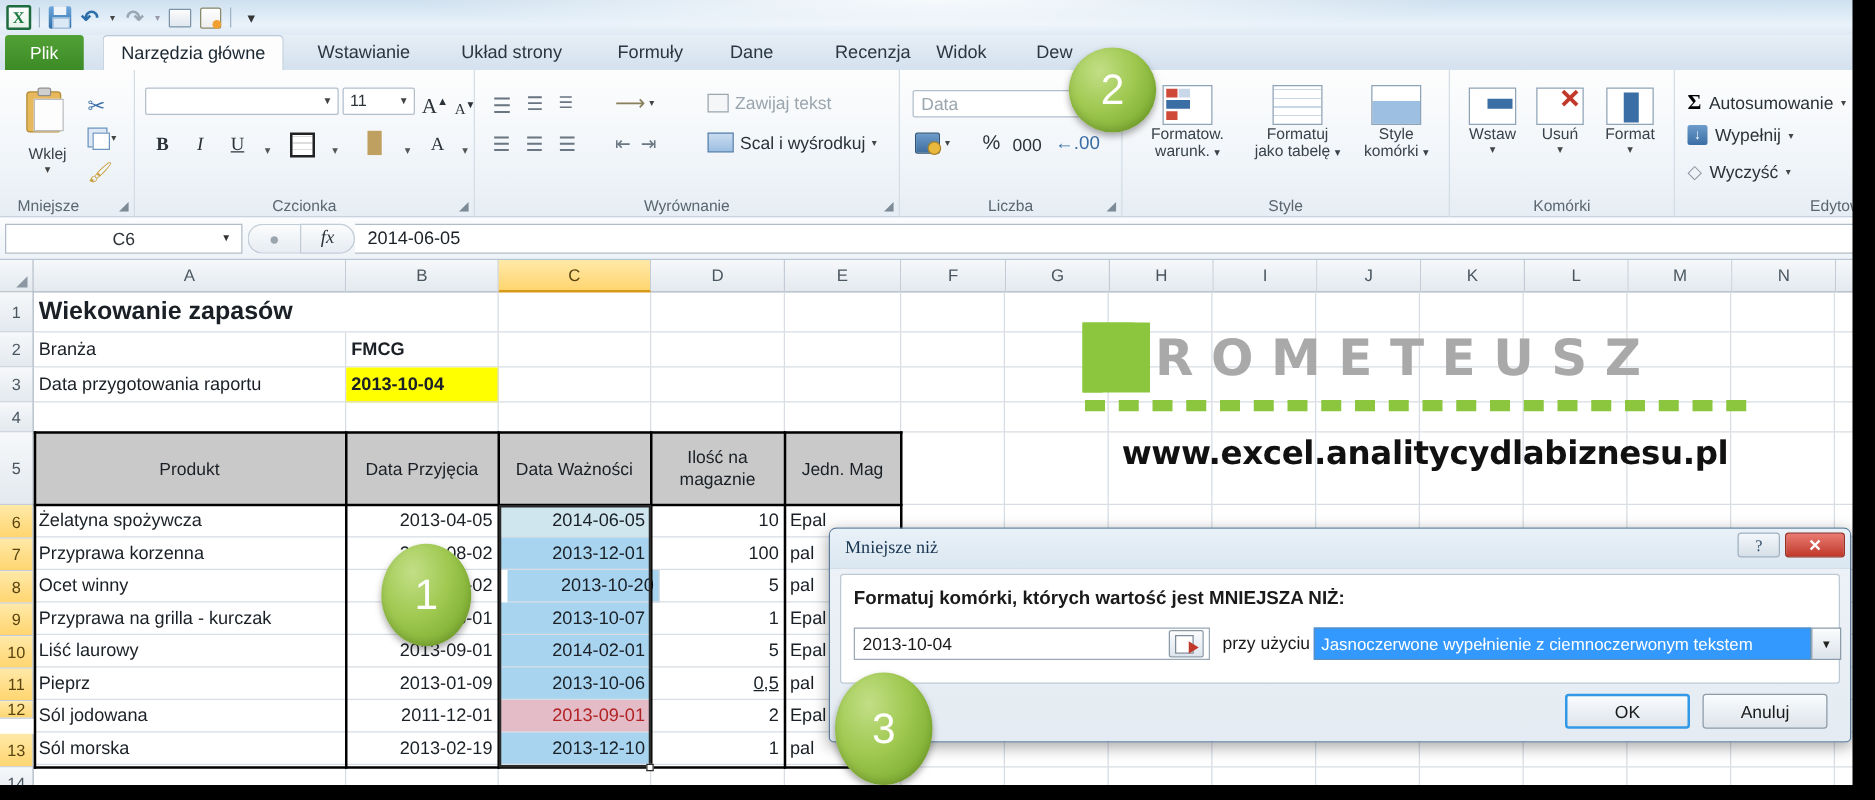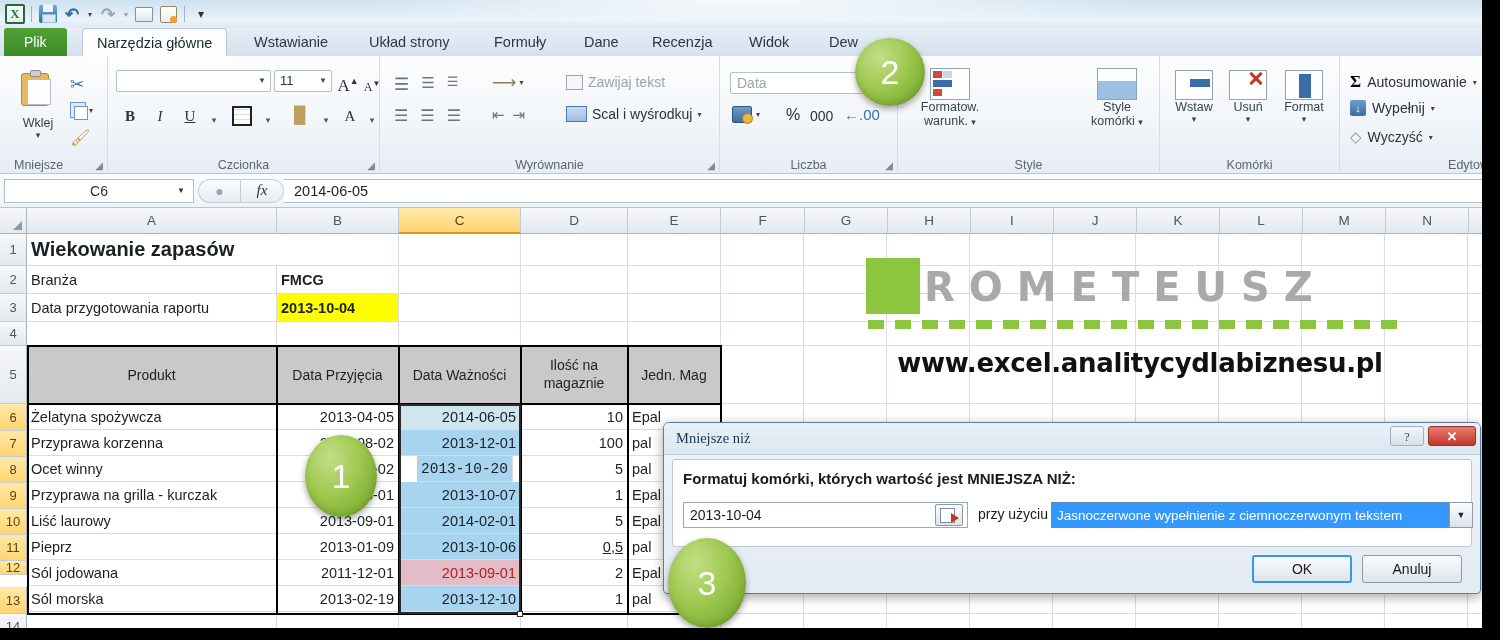--- a/index.html
+++ b/index.html
@@ -315,21 +315,21 @@
     </div>
   </div>
 
   <div class="tabstrip">
     <div class="tab tab-file" style="left:4px;">Plik</div>
     <div class="tab active" style="left:82px;">Narzędzia główne</div>
     <div class="tab" style="left:240px;">Wstawianie</div>
     <div class="tab" style="left:355px;">Układ strony</div>
     <div class="tab" style="left:480px;">Formuły</div>
     <div class="tab" style="left:570px;">Dane</div>
-    <div class="tab" style="left:638px;">Recenzja</div>
+    <div class="tab" style="left:654px;">Recenzja</div>
     <div class="tab" style="left:735px;">Widok</div>
     <div class="tab" style="left:815px;">Dew</div>
   </div>
 
   <div class="ribbon">
 
     <div class="grp" style="left:0; width:108px;">
       <div class="big-btn" style="left:10px; top:14px; width:56px;">
         <div class="clip-ic big-ic">
           <div class="clip-body"></div>
@@ -426,20 +426,25 @@
     <div class="grp" style="left:898px; width:262px;">
       <div class="big-btn" style="left:10px; top:12px; width:84px;">
         <div class="grid-ic big-ic" style="width:40px;height:32px">
           <span style="left:2px;top:2px;width:9px;height:7px;background:#d04a3a"></span>
           <span style="left:12px;top:2px;width:9px;height:7px;background:#c9d8e8"></span>
           <span style="left:2px;top:11px;width:19px;height:7px;background:#3b6ea5"></span>
           <span style="left:2px;top:20px;width:9px;height:7px;background:#d04a3a"></span>
         </div>
         <div class="ic-lbl">Formatow.</div>
         <div class="ic-lbl"><span>warunk.</span> <span style="font-size:9px">▾</span></div>
+      </div>
+      <div class="big-btn" style="left:98px; top:12px; width:84px;">
+        <div class="grid-ic big-ic" style="width:40px;height:32px;background:repeating-linear-gradient(0deg,#fff,#fff 6px,#c9d8e8 6px,#c9d8e8 7px)"></div>
+        <div class="ic-lbl">Formatuj</div>
+        <div class="ic-lbl"><span>jako tabelę</span> <span style="font-size:9px">▾</span></div>
       </div>
       <div class="big-btn" style="left:182px; top:12px; width:74px;">
         <div class="grid-ic big-ic" style="width:40px;height:32px;background:linear-gradient(to bottom,#fff 40%,#9dbfe2 40%)"></div>
         <div class="ic-lbl">Style</div>
         <div class="ic-lbl"><span>komórki</span> <span style="font-size:9px">▾</span></div>
       </div>
       <div class="grp-title">Style</div>
     </div>
 
     <div class="grp" style="left:1160px; width:180px;">
@@ -581,21 +586,21 @@
           <div class="cell r activecell" style="left: 372px; top: 170px; width: 122px; height: 26px;">2014-06-05</div>
           <div class="cell r" style="left: 494px; top: 170px; width: 107px; height: 26px;">10</div>
           <div class="cell " style="left: 601px; top: 170px; width: 93px; height: 26px;">Epal</div>
           <div class="cell " style="left: 0px; top: 196px; width: 250px; height: 26px;">Przyprawa korzenna</div>
           <div class="cell r" style="left: 250px; top: 196px; width: 122px; height: 26px;">2013-08-02</div>
           <div class="cell r selcol" style="left: 372px; top: 196px; width: 122px; height: 26px;">2013-12-01</div>
           <div class="cell r" style="left: 494px; top: 196px; width: 107px; height: 26px;">100</div>
           <div class="cell " style="left: 601px; top: 196px; width: 93px; height: 26px;">pal</div>
           <div class="cell " style="left: 0px; top: 222px; width: 250px; height: 26px;">Ocet winny</div>
           <div class="cell r" style="left: 250px; top: 222px; width: 122px; height: 26px;">2013-05-02</div>
-          <div class="cell r selcol" style="left: 390px; top: 222px; width: 96px; height: 26px; font-family: Liberation Mono, monospace;">2013-10-20</div>
+          <div class="cell r selcol" style="left: 379px; top: 222px; width: 122px; height: 26px;">2013-10-20</div>
           <div class="cell r" style="left: 494px; top: 222px; width: 107px; height: 26px;">5</div>
           <div class="cell " style="left: 601px; top: 222px; width: 93px; height: 26px;">pal</div>
           <div class="cell " style="left: 0px; top: 248px; width: 250px; height: 26px;">Przyprawa na grilla - kurczak</div>
           <div class="cell r" style="left: 250px; top: 248px; width: 122px; height: 26px;">2013-06-01</div>
           <div class="cell r selcol" style="left: 372px; top: 248px; width: 122px; height: 26px;">2013-10-07</div>
           <div class="cell r" style="left: 494px; top: 248px; width: 107px; height: 26px;">1</div>
           <div class="cell " style="left: 601px; top: 248px; width: 93px; height: 26px;">Epal</div>
           <div class="cell " style="left: 0px; top: 274px; width: 250px; height: 26px;">Liść laurowy</div>
           <div class="cell r" style="left: 250px; top: 274px; width: 122px; height: 26px;">2013-09-01</div>
           <div class="cell r selcol" style="left: 372px; top: 274px; width: 122px; height: 26px;">2014-02-01</div>

